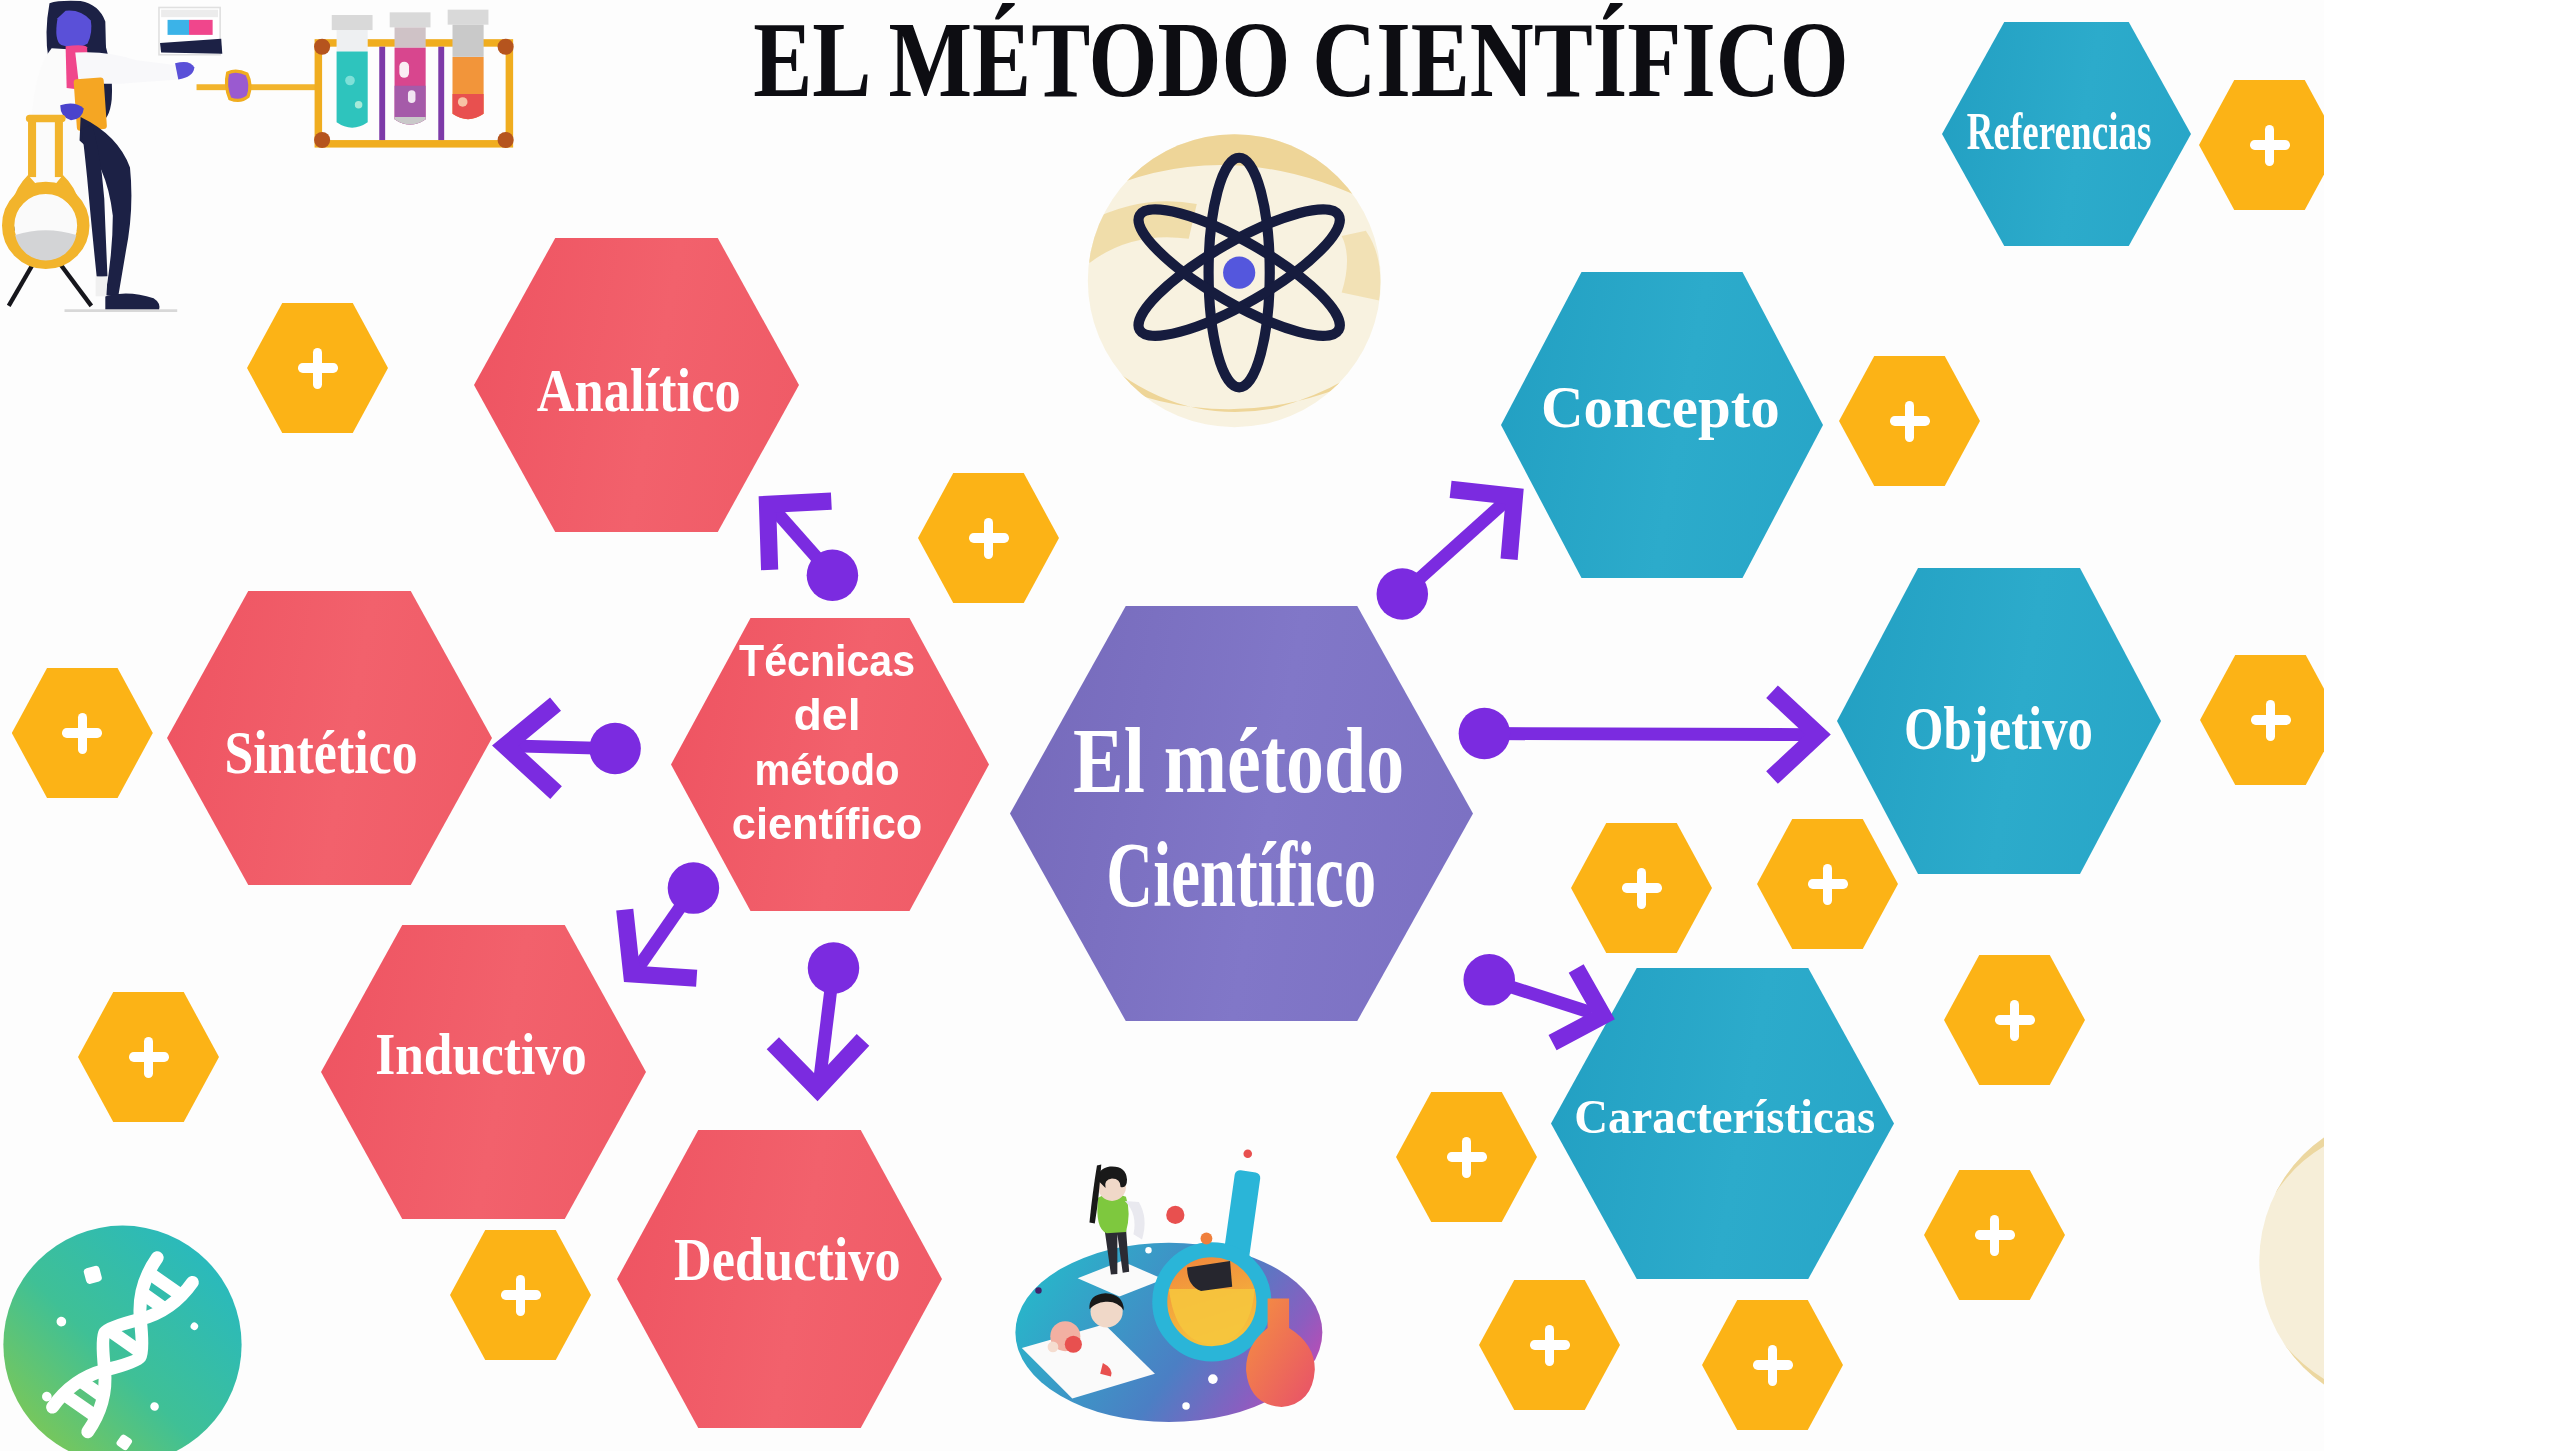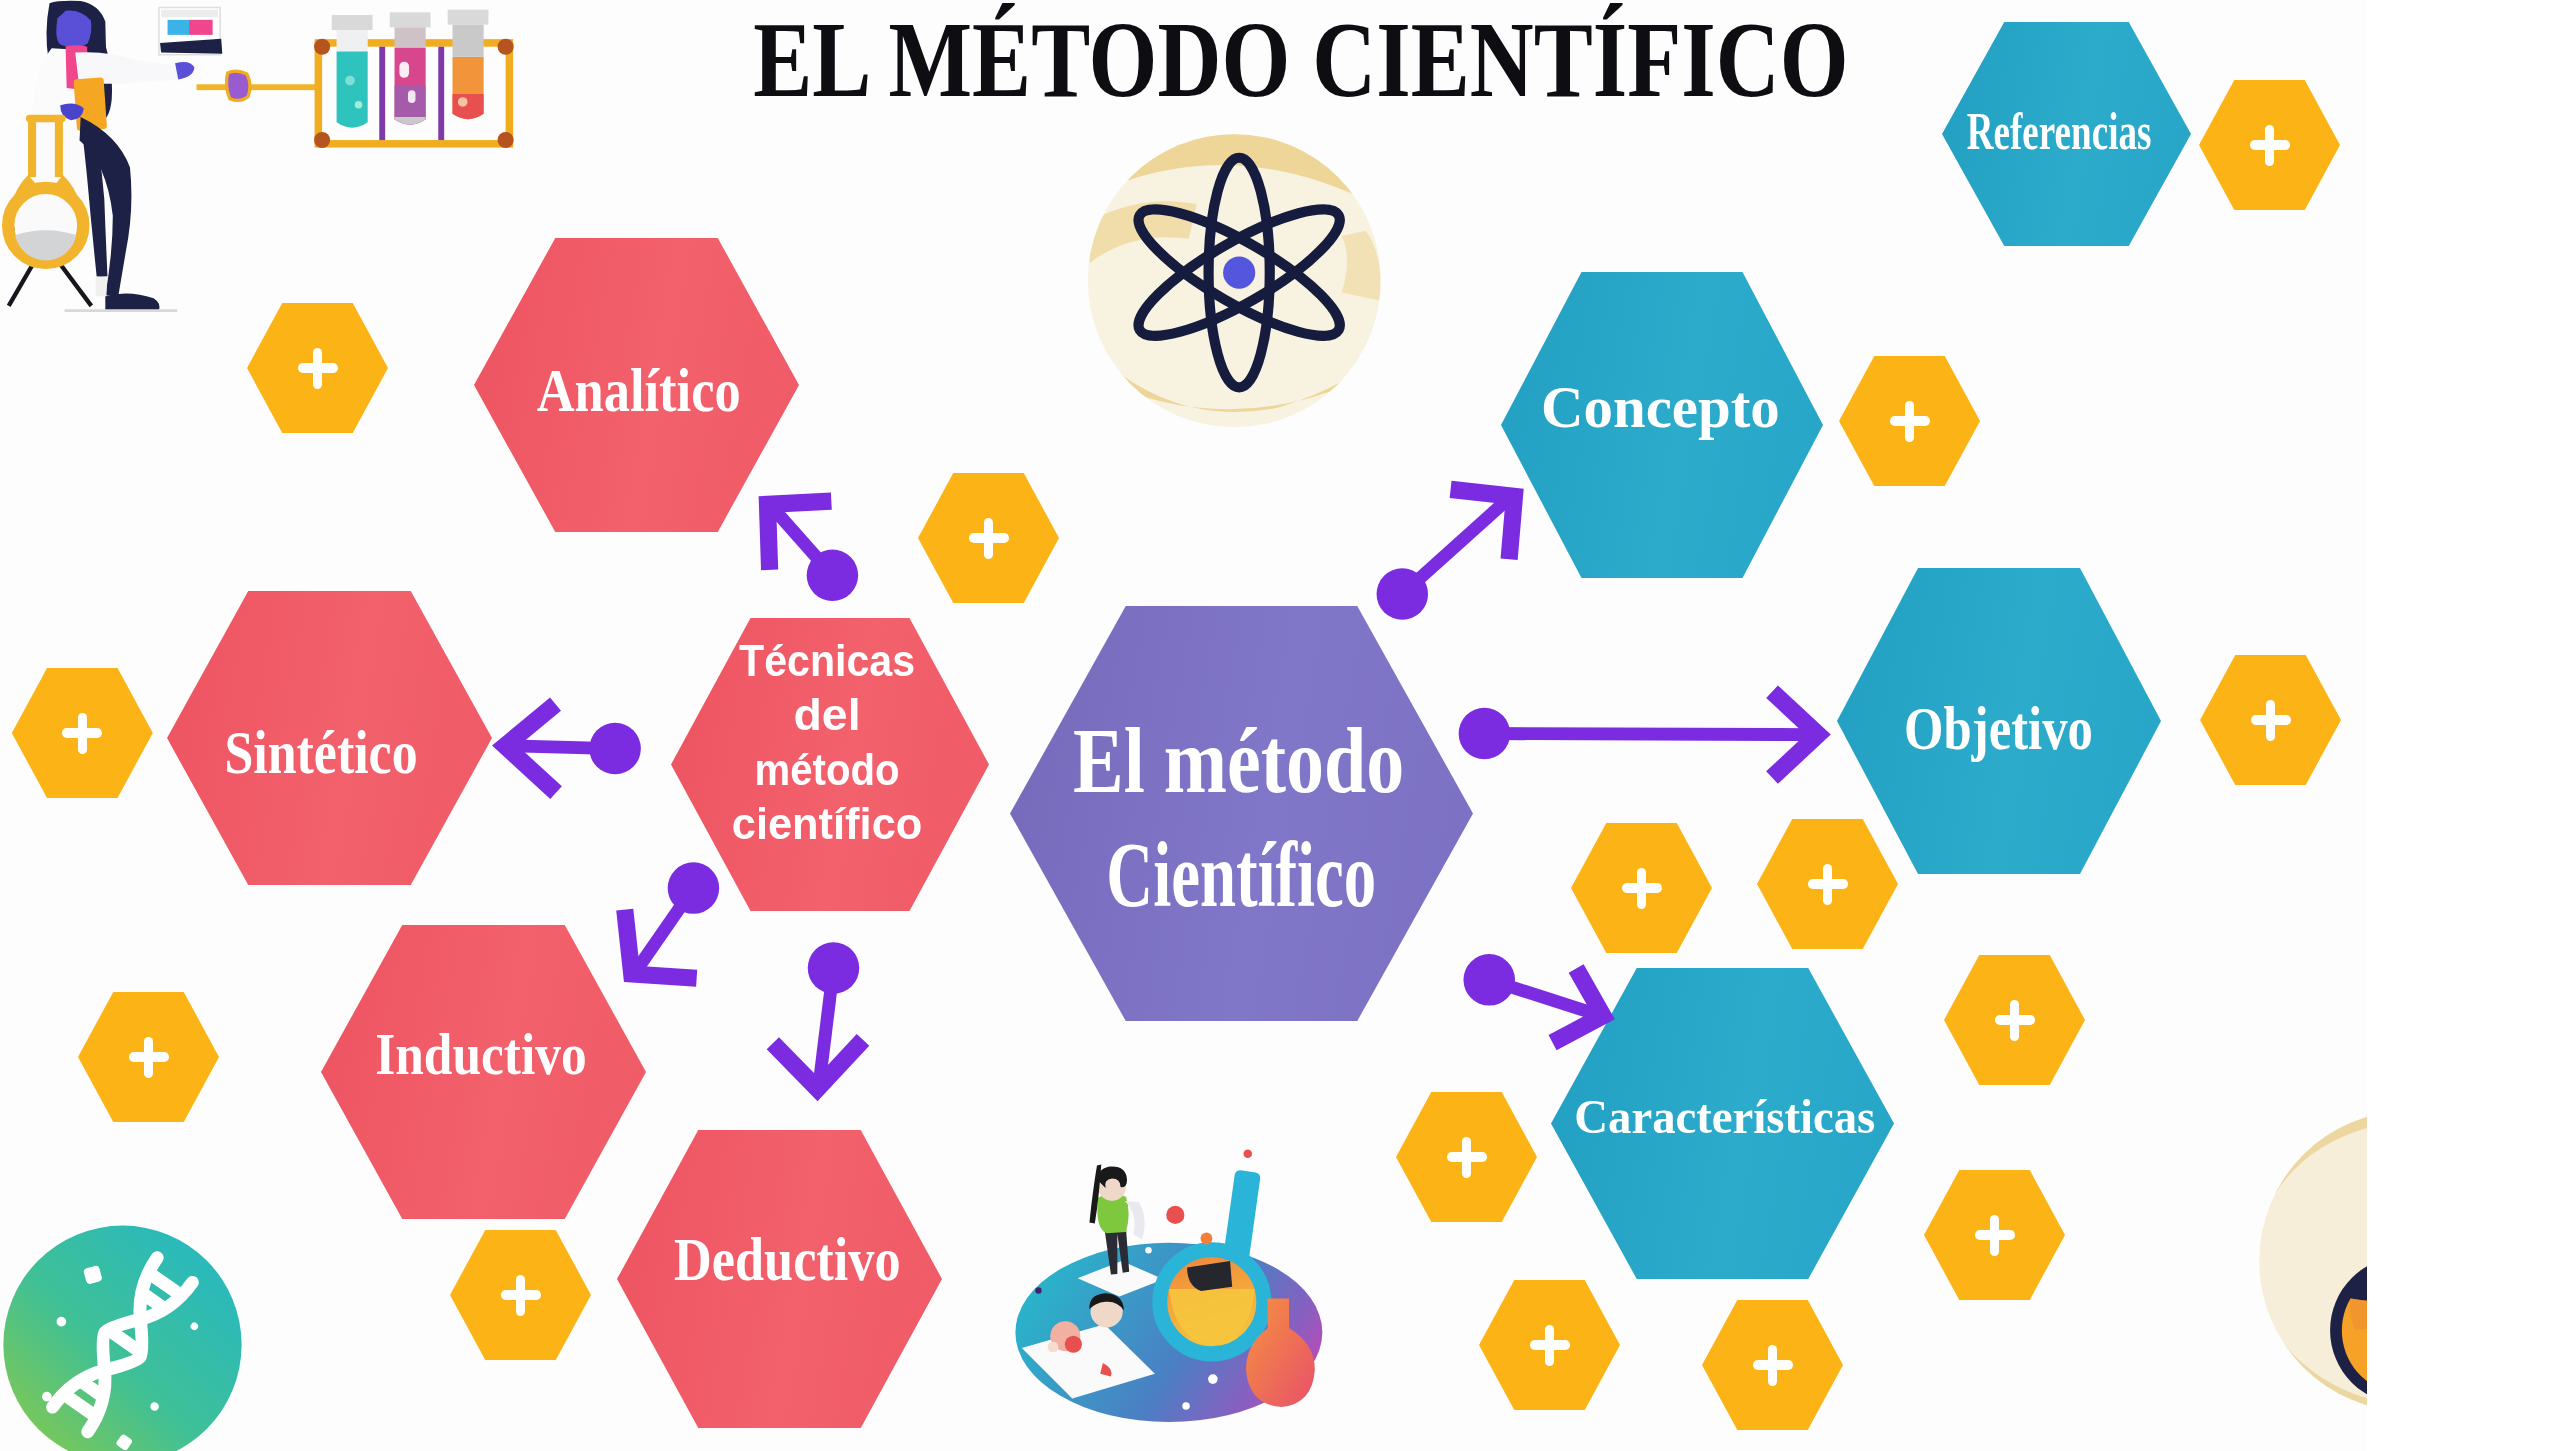--- a/index.html
+++ b/index.html
@@ -1,16 +1,16 @@
 <!DOCTYPE html>
 <html style="font-size:8.6px"><head>
 <meta charset="utf-8">
 <style>
   html,body{margin:0;padding:0;}
-  #canvas{position:relative;width:2324px;height:1451px;background:#fdfdfd;overflow:hidden;font-family:"Liberation Serif",serif;padding-left:43px;}
+  #canvas{position:relative;width:2324px;height:1451px;background:#fdfdfd;overflow:hidden;font-family:"Liberation Serif",serif;}
   .hex{position:absolute;clip-path:polygon(0% 50%,25% 0%,75% 0%,100% 50%,75% 100%,25% 100%);display:flex;align-items:center;justify-content:center;text-align:center;color:#fff;}
   .red{background:linear-gradient(100deg,#ee5361 0%,#f2616c 55%,#ef5a66 100%);}
   .teal{background:linear-gradient(100deg,#229fc2 0%,#2cabcb 55%,#27a5c7 100%);}
   .purple{background:linear-gradient(100deg,#7569ba 0%,#8177c8 55%,#7b70c2 100%);}
   .yellow{background:#fcb316;}
   .plus{position:absolute;}
   .plus::before,.plus::after{content:"";position:absolute;background:#fff;border-radius:4.8px;}
   .plus::before{width:40px;height:9.7px;left:50%;top:50%;margin-left:-20px;margin-top:-4.8px;}
   .plus::after{width:9.7px;height:41px;left:50%;top:50%;margin-left:-4.8px;margin-top:-20.4px;}
   #svgtop{position:absolute;left:0;top:0;}

